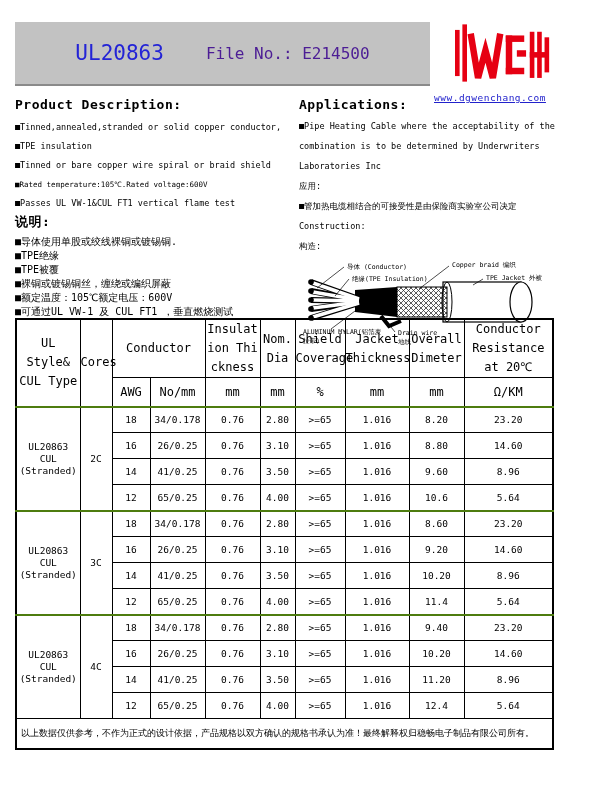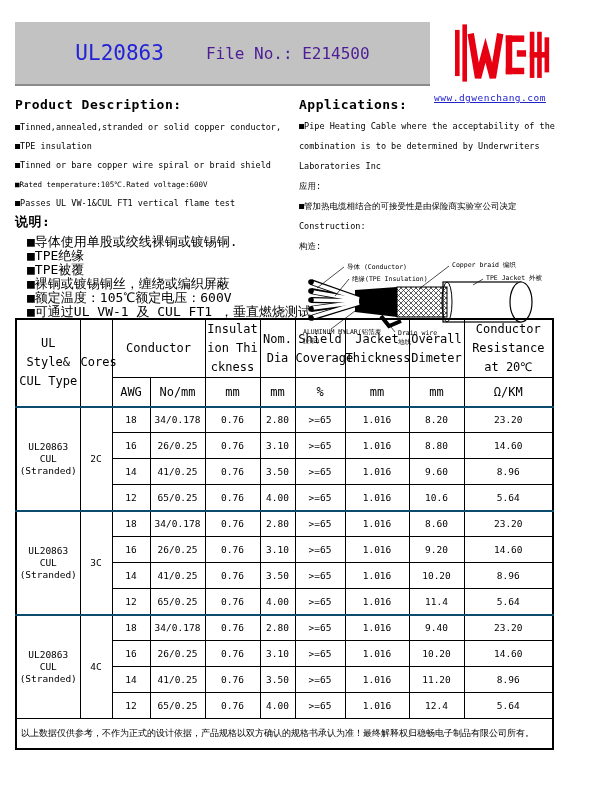--- a/index.html
+++ b/index.html
@@ -18,21 +18,21 @@
     color:#2222cc; text-decoration:underline; letter-spacing:.5px; }
 
   
   .cols { position:absolute; top:97px; left:15px; width:578px; display:flex; }
   .col-left  { width:284px; }
   .col-right { width:294px; }
   .sec-title { font-size:13px; font-weight:bold; letter-spacing:.5px; }
   .sec-title.cn { margin-top:0; }
   .b-item { font-size:8.5px; line-height:19px; white-space:nowrap; }
   .b-item.small { font-size:7.5px; }
-  .cn-item { font-size:13px; line-height:14px; white-space:nowrap;margin-left:12px; }
+  .cn-item { font-size:10px; line-height:14px; white-space:nowrap; }
   .app-line { font-size:8.5px; line-height:20px; white-space:nowrap; }
   .pd-items { margin-top:6px; }
   .cn-items { margin-top:4px; }
   .app-lines { margin-top:4px; }
 
   
   .diagram { margin-top:2px; margin-left:2px; }
   .diagram text { font-size:6.5px; fill:#000; font-family:"DejaVu Sans Mono","Liberation Mono",monospace; }
 
   
@@ -42,21 +42,21 @@
     font-weight:normal; vertical-align:middle; }
   table.spec { border:2px solid #000; }
   th.h1 { font-size:12px; line-height:19px; white-space:pre-line; }
   th.brk { word-break:break-all; }
   tr.hrow1 th { height:50px; }
   tr.hrow2 th { height:29px; font-size:12px; }
   tr.drow { height:26px; }
   tr.drow td { font-size:9.5px; }
   td.style-cell { font-size:9px; line-height:12px; white-space:pre-line; }
   td.cores-cell { font-size:9.5px; }
-  tr.group-start td { border-top:2px solid #0c4a6e; }
+  tr.group-start td { border-top:2px solid #4d7c0f; }
   tr.note-row td { height:30px; font-size:9px; text-align:left; padding-left:4px;
     white-space:nowrap; overflow:hidden; }
 </style>
 </head>
 <body>
 
 <div class="page">
 
   <div class="header-bar">
     <span class="style-no">UL20863</span>

